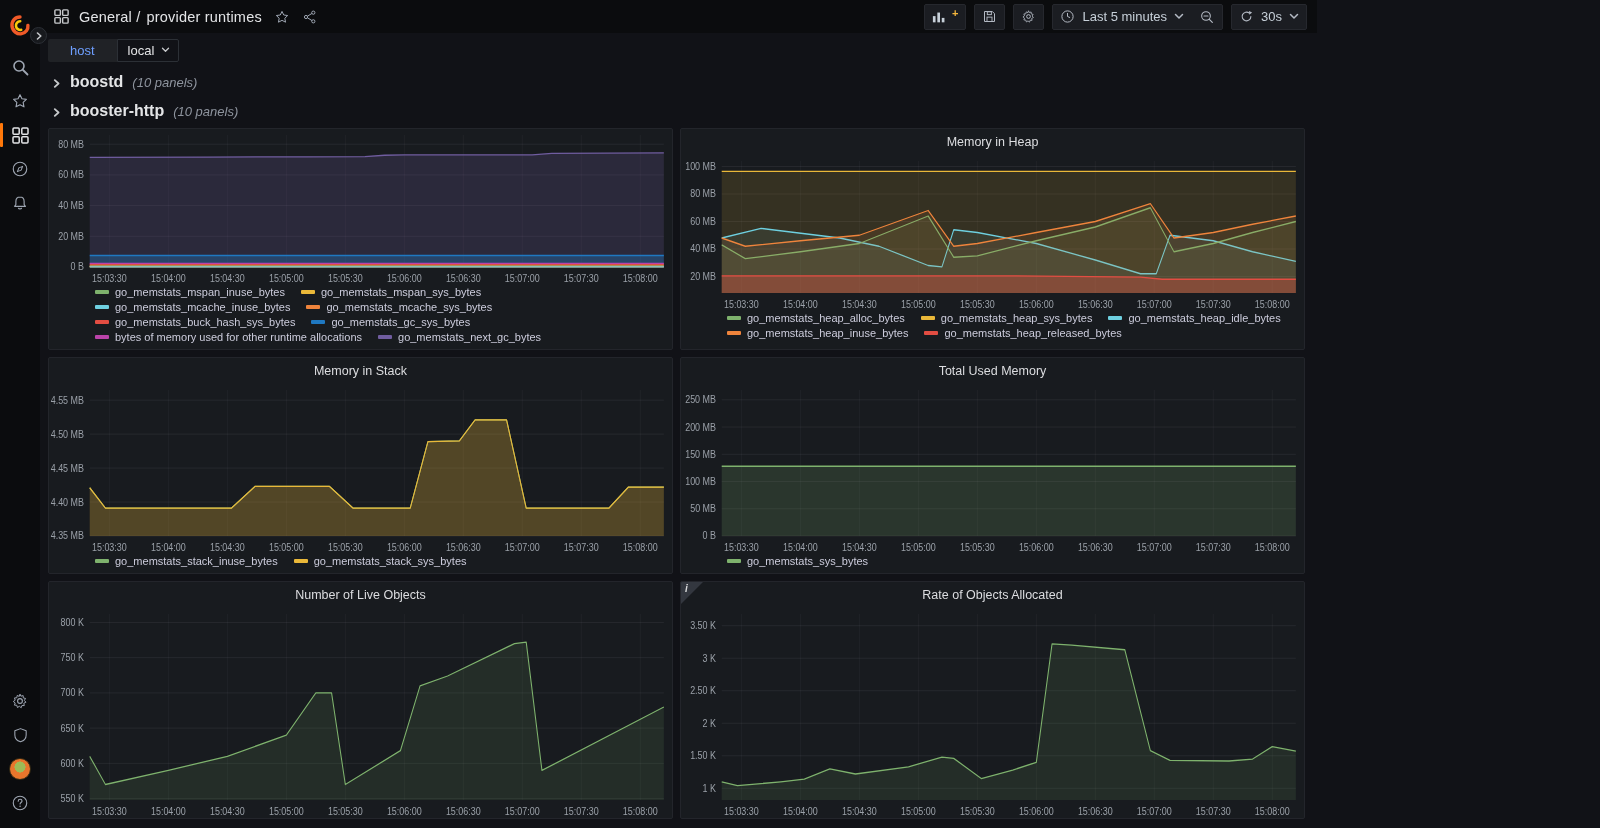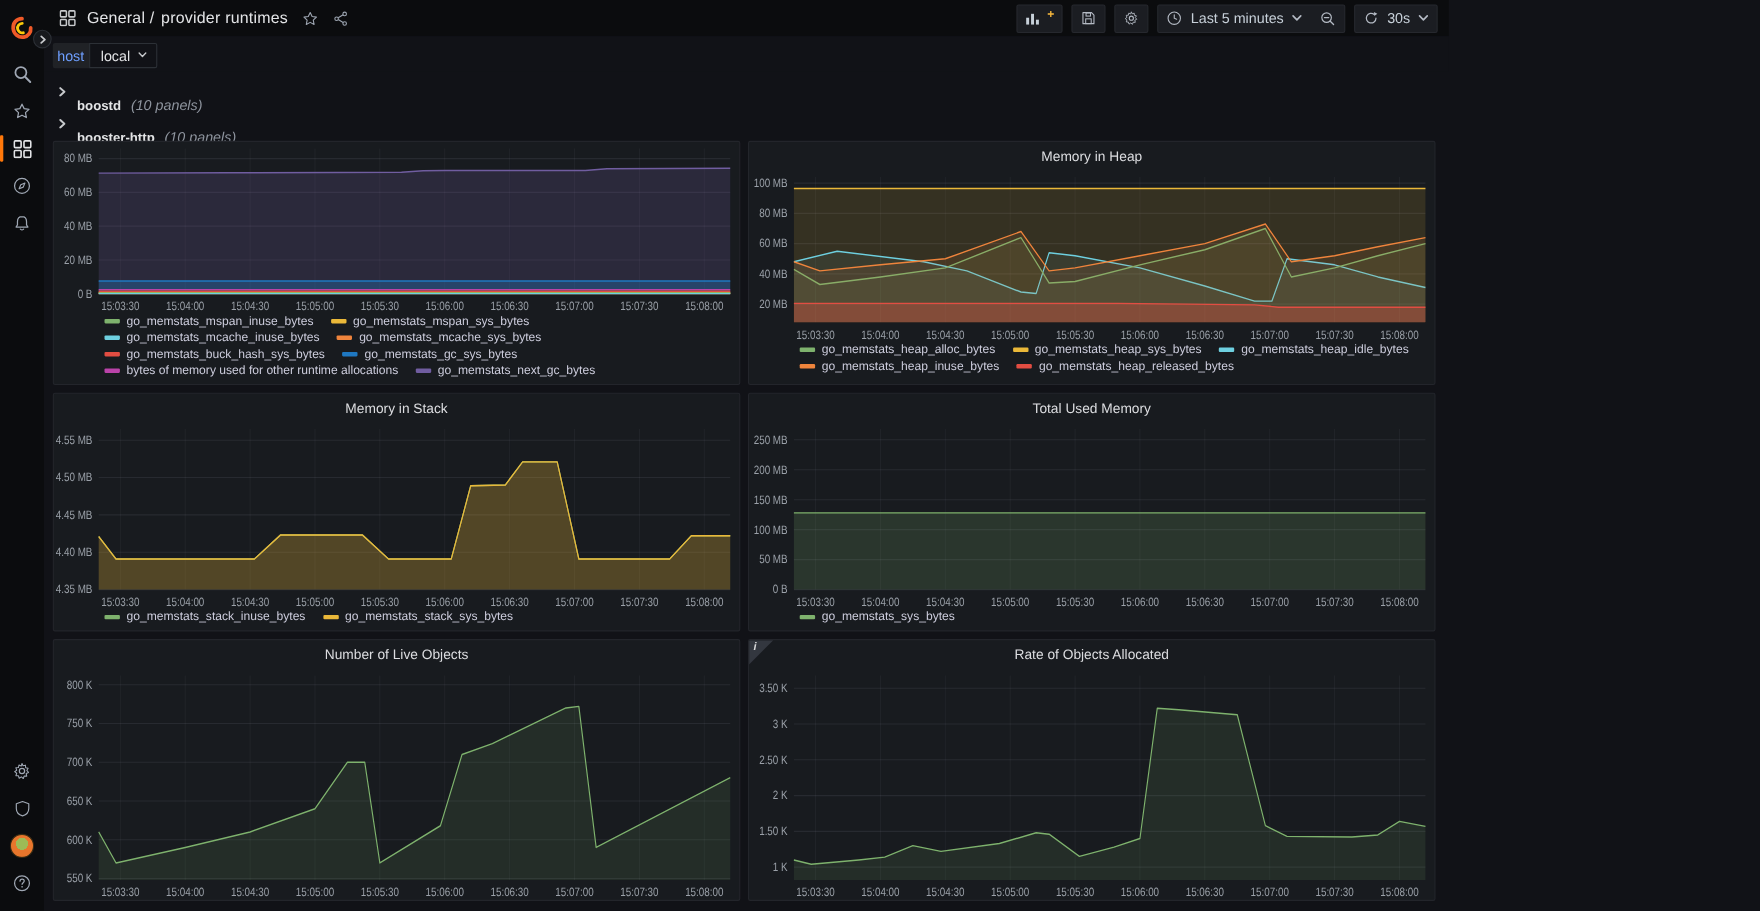--- a/index.html
+++ b/index.html
@@ -36,30 +36,30 @@
   .tool-btn .lbl { color:#c7d0d9; font-size:13px; }
   .plus-mark { color:#f5b73d; font-weight:bold; font-size:11px; margin-left:-3px; margin-top:-7px; }
 
   .expand-pill { position:absolute; left:30px; top:27px; width:17px; height:17px; border-radius:50%;
     background:#17191d; border:1px solid #2c3036; color:#c7c9cc; display:flex; align-items:center;
     justify-content:center; z-index:9; cursor:pointer; }
 
   
   .submenu { height:32px; background:#111217; display:flex; align-items:center; padding:2px 8px 0 8px; gap:0; }
   .var-label { background:#202226; color:#6e9fff; font-size:13px; font-weight:500;
-    padding:4px 4px; border-radius:2px 0 0 2px; cursor:default; }
+    padding:4px 22px; border-radius:2px 0 0 2px; cursor:default; }
   .var-value { background:#111217; border:1px solid #2c3036; color:#e3e4e6; font-size:13px;
     padding:3px 8px 3px 10px; border-radius:0 2px 2px 0; display:flex; align-items:center; gap:7px; cursor:pointer; }
 
   
   .content { flex:1; padding:4px 12px 0 8px; overflow:hidden; }
   .row-header { height:26px; display:flex; align-items:baseline; gap:9px; padding:3px 4px;
     margin:1px 0 3px 0; cursor:pointer; }
   .row-header .chev { color:#c7c9cc; align-self:center; display:flex; }
-  .row-title { font-size:12px; font-weight:700; color:#e3e4e6;margin-top:16px; }
+  .row-title { font-size:16px; font-weight:700; color:#e3e4e6; }
   .row-count { font-size:13px; font-style:italic; color:#8e949e; }
 
   .grid { display:grid; grid-template-columns:1fr 1fr; gap:7px; margin-top:2px; }
   .panel { background:#181b1f; border:1px solid #23252b; border-radius:2px; position:relative; overflow:hidden; }
   .panel-title { height:26px; display:flex; align-items:center; justify-content:center;
     font-size:12.5px; font-weight:500; color:#dcdde0; cursor:pointer; }
   .panel-chart { width:100%; position:relative; }
   .panel-chart svg { display:block; width:100%; }
   .panel-legend { padding:1px 10px 6px 46px; display:flex; flex-wrap:wrap; column-gap:16px; row-gap:3px; }
   .legend-item { display:flex; align-items:center; gap:6px; font-size:11px; color:#ccccdc; cursor:pointer; white-space:nowrap; }

